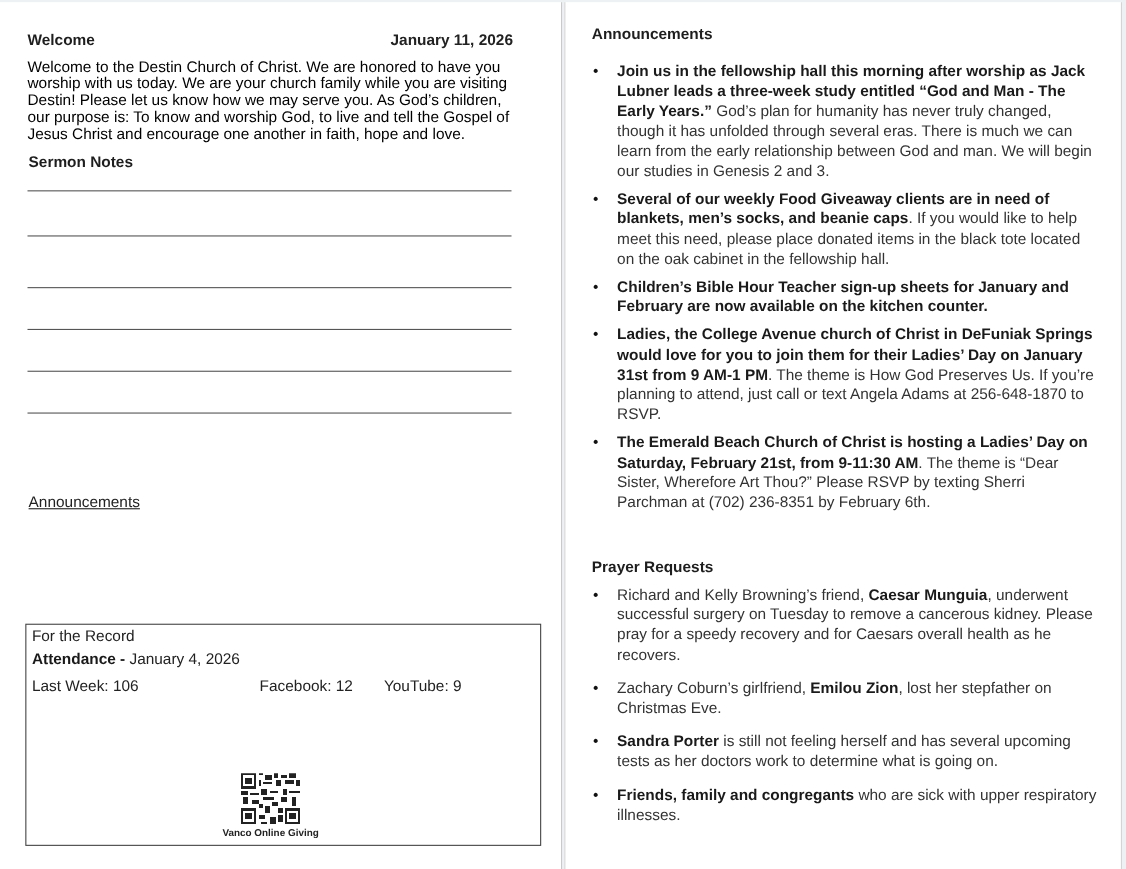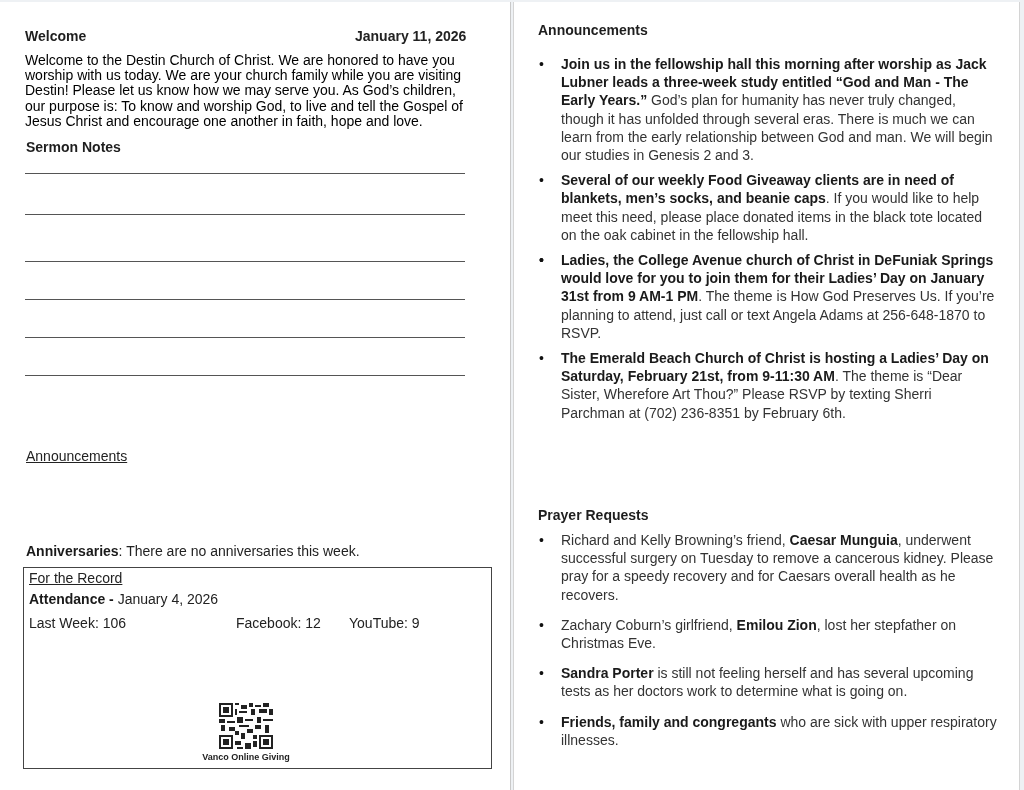--- a/index.html
+++ b/index.html
@@ -26,21 +26,21 @@
   #date { left: 355px; top: 26px; font-weight: bold; font-size: 14px; }
   #welcome-text { left: 25px; top: 51px; width: 450px; font-size: 14px; line-height: 15.2px; }
   #sermon-title { left: 26px; top: 137px; }
   .note-line { position: absolute; left: 25px; width: 440px; height: 0; border-top: 1.5px solid #555; }
   #wifi { left: 26px; top: 398px; font-size: 14px; }
   #wifi .pw { margin-left: 30px; }
   #celebrations-title { left: 26px; top: 446px; font-size: 14px; text-decoration: underline; }
   #birthdays { left: 26px; top: 472px; font-size: 14px; line-height: 26px; width: 430px; }
   #anniversaries { left: 26px; top: 541px; font-size: 14px; }
   #record-box { left: 23px; top: 565px; width: 467px; height: 200px; border: 1px solid #444; }
-  #record-title { left: 5px; top: 2px; font-size: 14px; text-decoration: underline; }
+  #record-title { left: 5px; top: 2px; font-size: 14px; }
   #attendance { left: 5px; top: 23px; font-size: 14px; }
   #att-last { left: 5px; top: 47px; font-size: 14px; }
   #att-fb { left: 168px; top: 47px; font-size: 14px; margin-left: 44px; }
   #att-yt { left: 325px; top: 47px; font-size: 14px; }
   #qr { left: 195px; top: 135px; width: 54px; height: 46px; }
   #qr-caption { left: 175px; top: 184px; width: 94px; text-align: center; font-size: 9px; font-weight: bold; color: #222; }
 
   
   #ann-title { left: 24px; top: 20px; }
   .bullets { position: absolute; left: 24px; width: 460px; margin: 0; padding: 0; list-style: none; }
@@ -62,23 +62,20 @@
   <div id="sermon-title" class="abs h">Sermon Notes</div>
   <div class="note-line" style="top:171px"></div>
   <div class="note-line" style="top:212px"></div>
   <div class="note-line" style="top:259px"></div>
   <div class="note-line" style="top:297px"></div>
   <div class="note-line" style="top:335px"></div>
   <div class="note-line" style="top:373px"></div>
 
 
   <div id="celebrations-title" class="abs">Announcements</div>
-  <div id="anniversaries" class="abs">
-    <b>Anniversaries</b><span>: There are no anniversaries this week.</span>
-  </div>
 
   <div id="record-box" class="abs">
     <div id="record-title" class="abs">For the Record</div>
     <div id="attendance" class="abs">
       <b>Attendance - </b><span>January 4, 2026</span>
     </div>
     <div id="att-last" class="abs">Last Week: 106</div>
     <div id="att-fb" class="abs">Facebook: 12</div>
     <div id="att-yt" class="abs">YouTube: 9</div>
     <svg id="qr" class="abs" viewBox="0 0 27 23" shape-rendering="crispEdges">
@@ -125,21 +122,21 @@
     </svg>
     <div id="qr-caption" class="abs">Vanco Online Giving</div>
   </div>
 </div>
 
 <div class="page right">
   <div id="ann-title" class="abs h">Announcements</div>
   <ul id="ann-list" class="bullets">
       <li><span class="dot">•</span><b>Join us in the fellowship hall this morning after worship as Jack Lubner leads a three-week study entitled “God and Man - The Early Years.”</b><span> God’s plan for humanity has never truly changed, though it has unfolded through several eras. There is much we can learn from the early relationship between God and man. We will begin our studies in Genesis 2 and 3.</span></li>
       <li><span class="dot">•</span><b>Several of our weekly Food Giveaway clients are in need of blankets, men’s socks, and beanie caps</b><span>. If you would like to help meet this need, please place donated items in the black tote located on the oak cabinet in the fellowship hall.</span></li>
-      <li><span class="dot">•</span></li>
+      <li><span class="dot">•</span><b>Children’s Bible Hour Teacher sign-up sheets for January and February are now available on the kitchen counter.</b></li>
       <li><span class="dot">•</span><b>Ladies, the College Avenue church of Christ in DeFuniak Springs would love for you to join them for their Ladies’ Day on January 31st from 9 AM-1 PM</b><span>. The theme is How God Preserves Us. If you’re planning to attend, just call or text Angela Adams at 256-648-1870 to RSVP.</span></li>
       <li><span class="dot">•</span><b>The Emerald Beach Church of Christ is hosting a Ladies’ Day on Saturday, February 21st, from 9-11:30 AM</b><span>. The theme is “Dear Sister, Wherefore Art Thou?” Please RSVP by texting Sherri Parchman at (702) 236-8351 by February 6th.</span></li>
     </ul>
 
   <div id="pr-title" class="abs h">Prayer Requests</div>
   <ul id="pr-list" class="bullets">
       <li><span class="dot">•</span><span>Richard and Kelly Browning’s friend, </span><b>Caesar Munguia</b><span>, underwent successful surgery on Tuesday to remove a cancerous kidney. Please pray for a speedy recovery and for Caesars overall health as he recovers.</span></li>
       <li><span class="dot">•</span><span>Zachary Coburn’s girlfriend, </span><b>Emilou Zion</b><span>, lost her stepfather on Christmas Eve.</span></li>
       <li><span class="dot">•</span><b>Sandra Porter</b><span> is still not feeling herself and has several upcoming tests as her doctors work to determine what is going on.</span></li>
       <li><span class="dot">•</span><b>Friends, family and congregants</b><span> who are sick with upper respiratory illnesses.</span></li>

